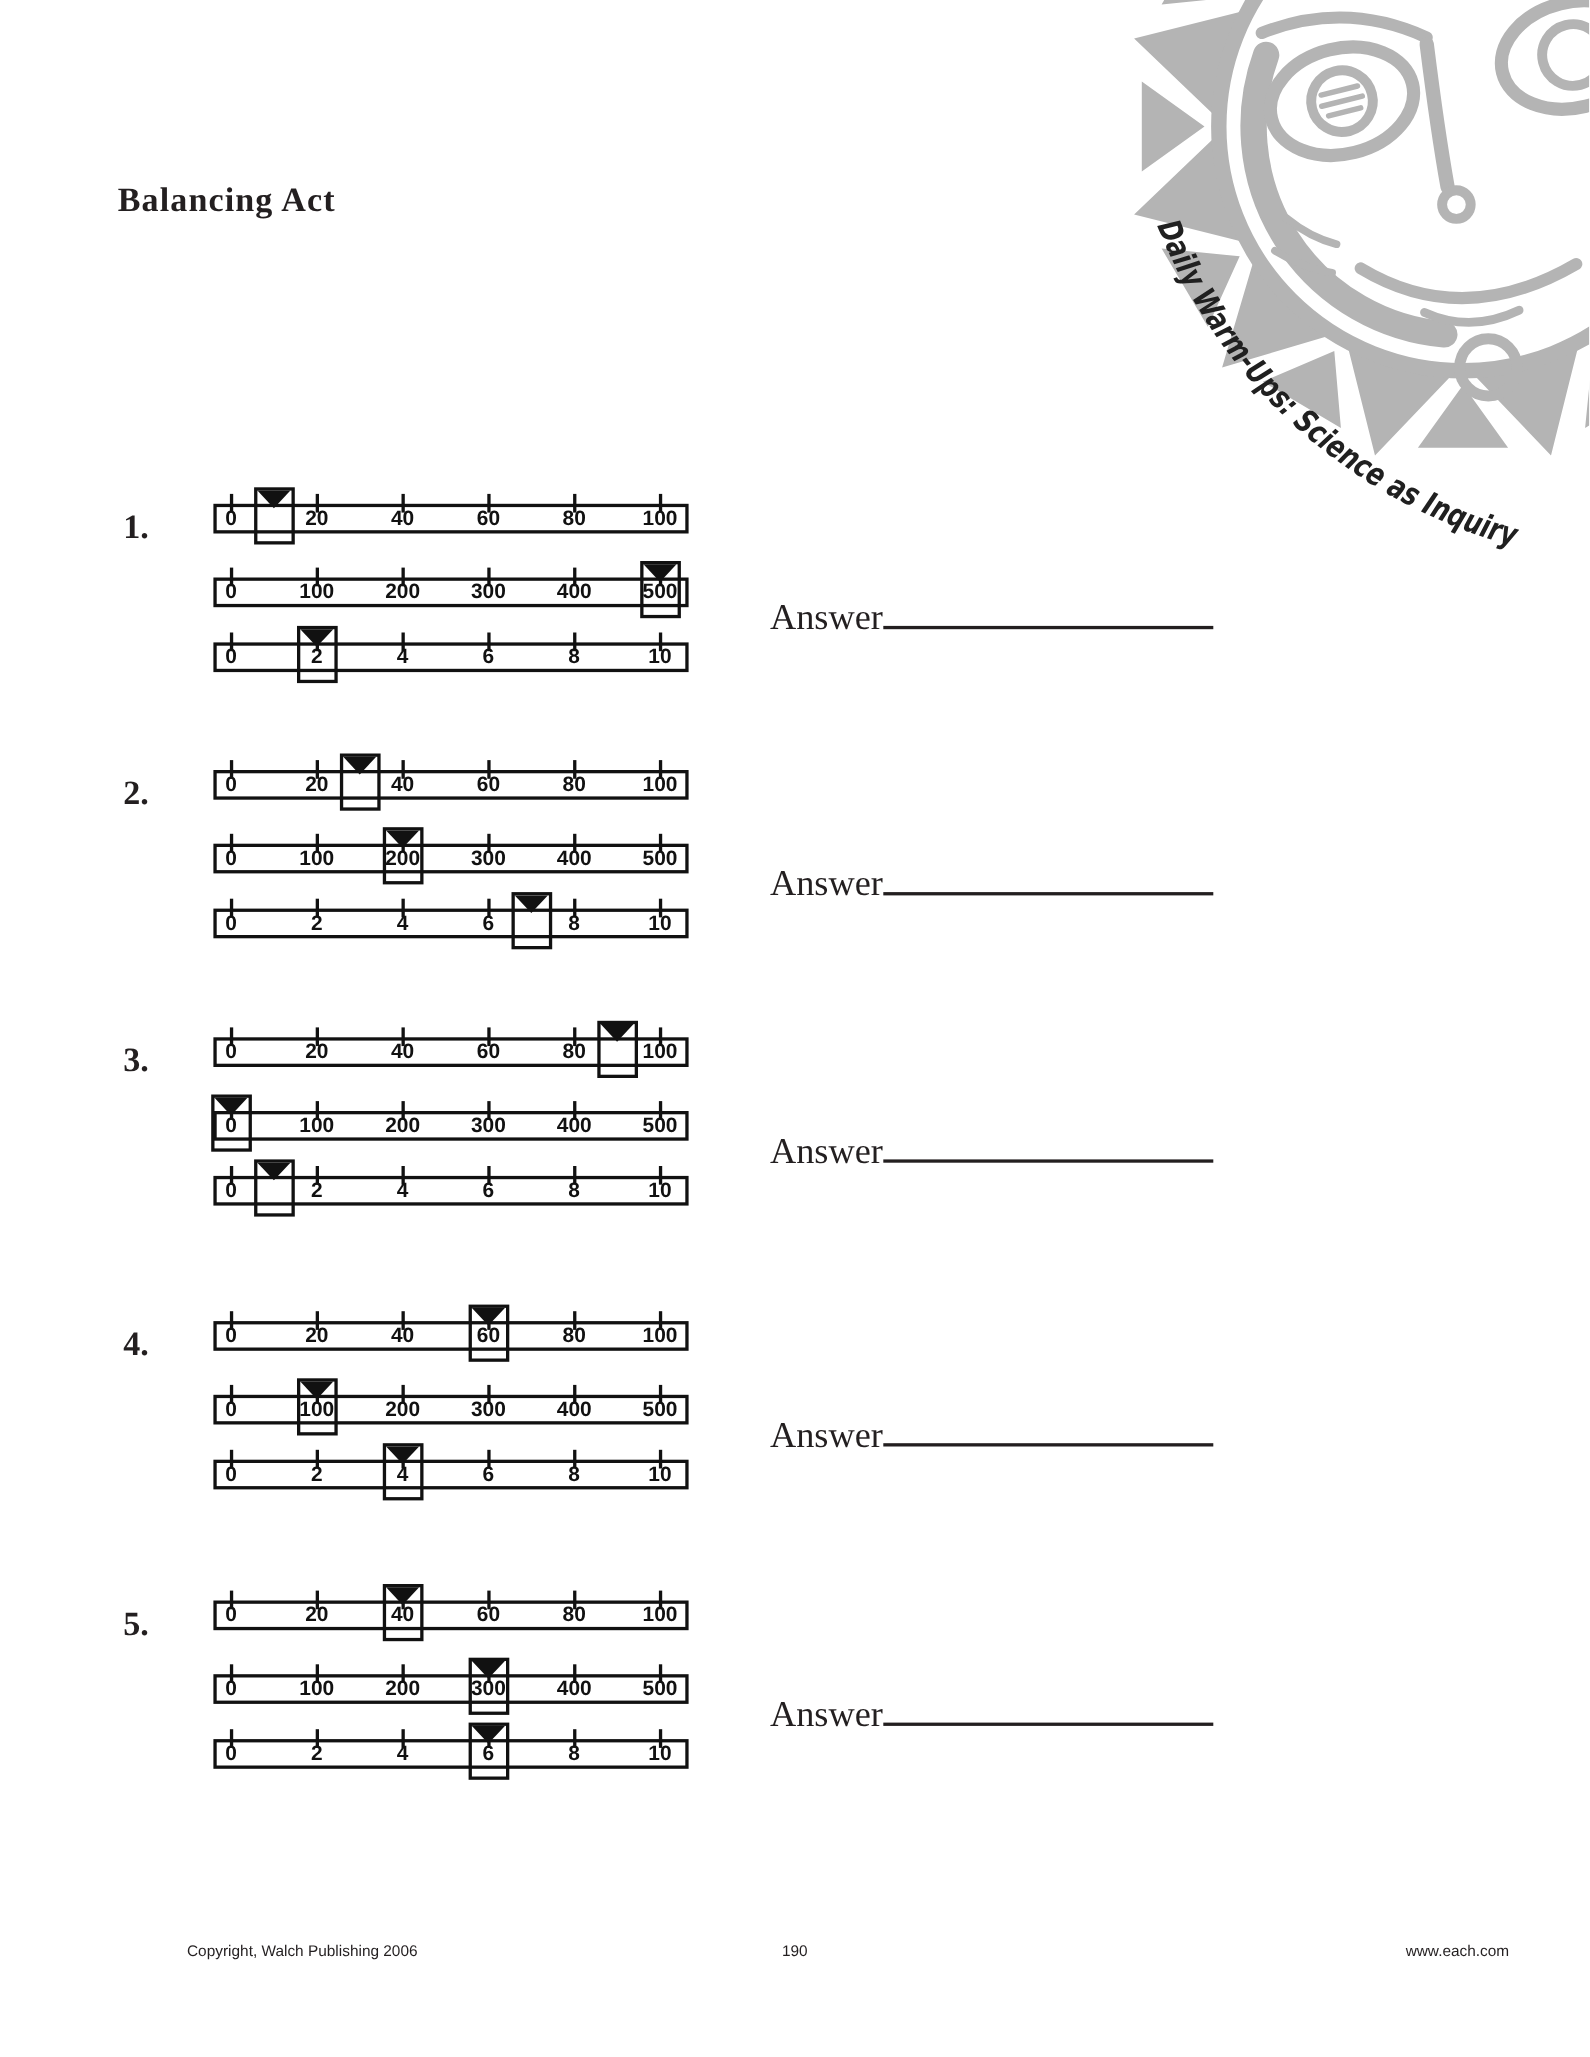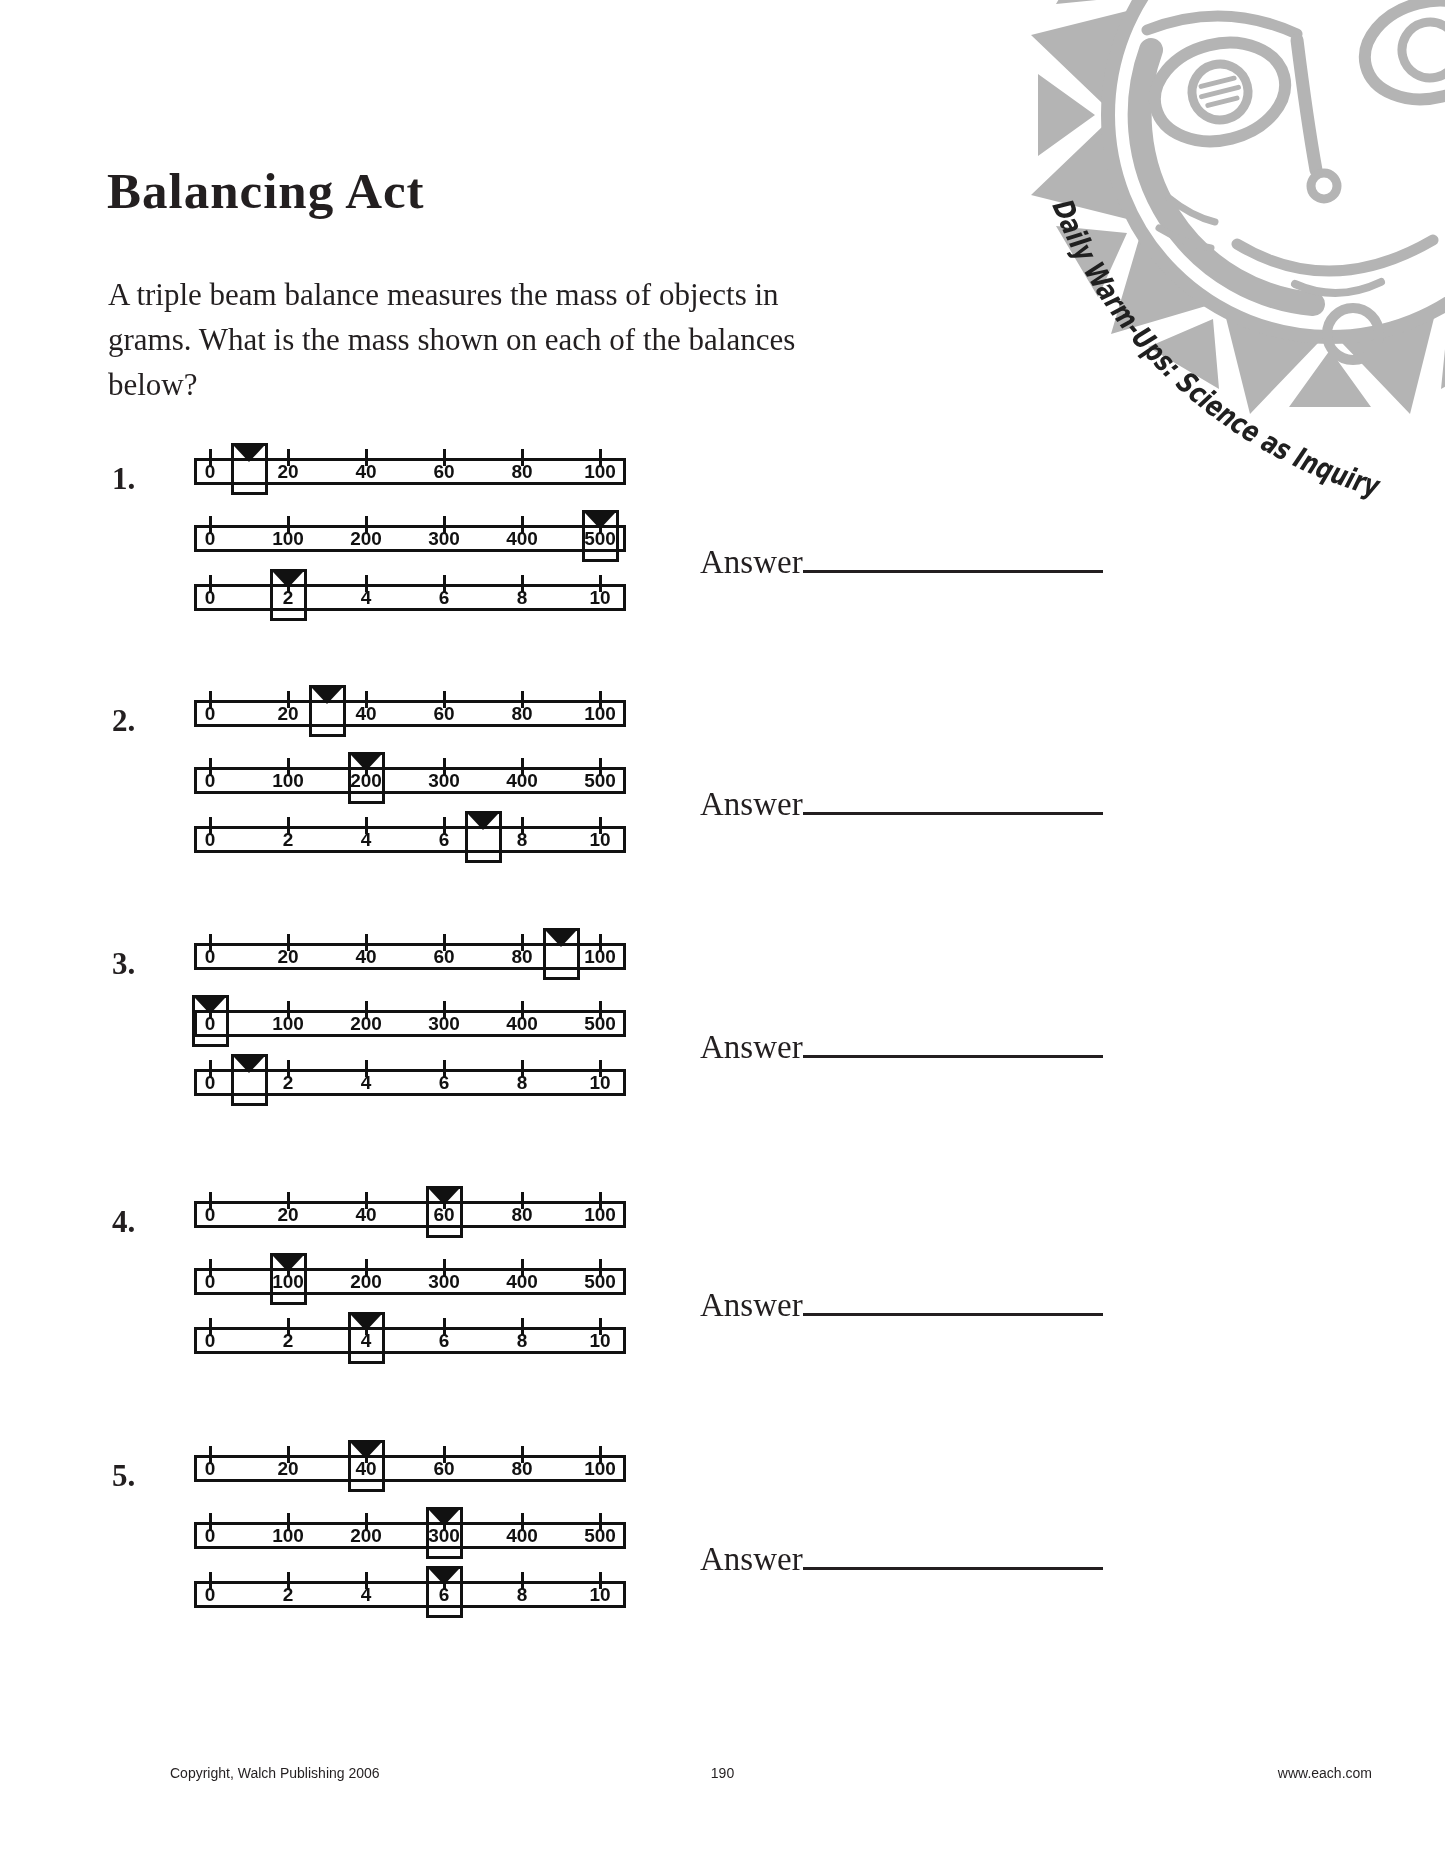--- a/index.html
+++ b/index.html
@@ -1,20 +1,20 @@
 <!DOCTYPE html>
 <html><head>
 <meta charset="utf-8">
 <style>
   html,body{margin:0;padding:0;background:#ffffff;}
   #page{position:relative;width:1445px;height:1870px;background:#ffffff;overflow:hidden;
         font-family:"Liberation Serif",serif;color:#231f20;}
 
   
-  .title{position:absolute;left:107px;top:166px;font-size:51px;font-weight:600;
+  .title{position:absolute;left:107px;top:166px;font-size:31px;font-weight:600;
          letter-spacing:1px;line-height:1;}
   .intro{position:absolute;left:108px;top:272px;font-size:31px;line-height:45px;}
 
   
   #sun-wrap{position:absolute;top:0;right:0;width:470px;height:545px;}
 
   
   .prob-num{position:absolute;font-size:31px;font-weight:bold;line-height:1.1;}
   .beam{position:absolute;box-sizing:border-box;width:432px;height:27px;
         border:3px solid #111;background:transparent;}
@@ -77,25 +77,20 @@
       <circle cx="378" cy="334" r="26" stroke-width="10"></circle>
       <path d="M194 198q22 18 46 24 M184 228q26 16 52 20" stroke-width="7"></path>
     </g>
     <path id="warmups-arc" d="M 77 205 A 483 483 0 0 0 415 500" fill="none"></path>
     <text font-size="29" font-weight="bold" font-style="italic" fill="#202020" font-family="DejaVu Sans, sans-serif">
       <textPath href="#warmups-arc" textLength="452" lengthAdjust="spacingAndGlyphs">Daily Warm-Ups: Science as Inquiry</textPath>
     </text>
   </svg>
 
   <div class="title">Balancing Act</div>
-  <div class="intro">
-    <div>A triple beam balance measures the mass of objects in</div>
-    <div>grams. What is the mass shown on each of the balances</div>
-    <div>below?</div>
-  </div>
 
   <div id="problems">
       <div class="prob-num" style="left: 112px; top: 462px;">1.</div>
       <div class="beam" style="left: 194px; top: 458px;">
         <div class="tick" style="left: 12px;"></div>
         <div class="beam-label" style="left: -17px;">0</div>
         <div class="tick" style="left: 90px;"></div>
         <div class="beam-label" style="left: 61px;">20</div>
         <div class="tick" style="left: 168px;"></div>
         <div class="beam-label" style="left: 139px;">40</div>

